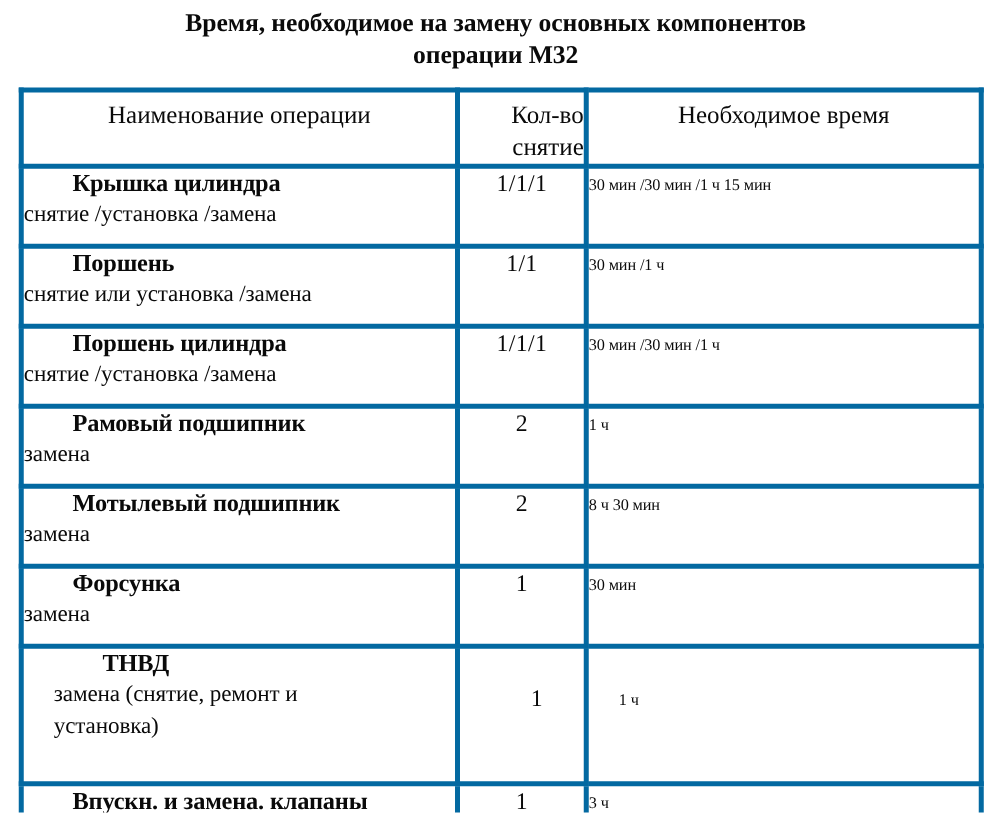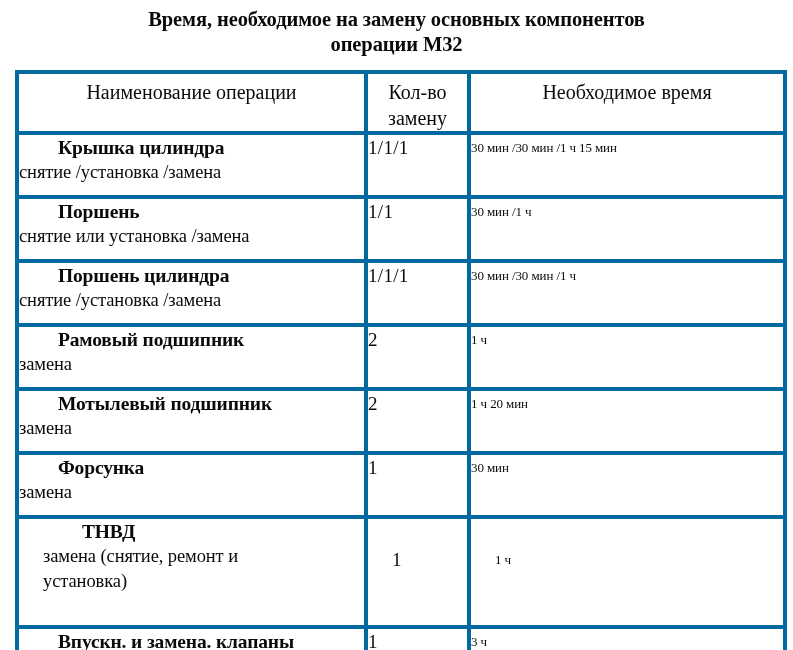--- a/index.html
+++ b/index.html
@@ -68,21 +68,21 @@
 
   
   tr.head-row td {
     height: 52px;
     text-align: center;
     font-size: 20px;
     line-height: 26px;
     padding-top: 4px;
   }
   tr.head-row td.h-op   { padding-top: 5px; }
-  tr.head-row td.h-qty  { padding-top: 5px; }
+  tr.head-row td.h-qty  { padding-top: 5px; text-align: right; }
   tr.head-row td.h-time { padding-top: 5px; }
   .hdr-txt { display: block; white-space: nowrap; }
 
   
   td.op-cell {
     padding: 3px 0 4px 9px;
   }
   .op-name {
     display: block;
     font-weight: bold;
@@ -94,20 +94,21 @@
   }
   .op-sub {
     display: block;
     font-size: 18.5px;
     line-height: 25px;
     white-space: nowrap;
     letter-spacing: -0.1px;
   }
 
   td.qty-cell {
+    text-align: center;
     font-size: 19px;
     line-height: 25px;
     padding-top: 28px;
     letter-spacing: 0.3px;
   }
   td.time-cell {
     font-size: 13px;
     line-height: 25px;
     padding: 28px 0 0 9px;
     white-space: nowrap;
@@ -139,21 +140,21 @@
         <col class="c-time">
       </colgroup>
       <tbody>
 
         <tr class="head-row">
           <td class="h-op">
             <span class="hdr-txt">Наименование операции</span>
           </td>
           <td class="h-qty">
             <span class="hdr-txt">Кол-во</span>
-            <span class="hdr-txt">замену</span>
+            <span class="hdr-txt">снятие</span>
           </td>
           <td class="h-time">
             <span class="hdr-txt">Необходимое время</span>
           </td>
         </tr>
 
         <tr class="r-body">
           <td class="op-cell">
             <span class="op-name">Крышка цилиндра</span>
             <span class="op-sub">снятие /установка /замена</span>
@@ -188,21 +189,21 @@
           <td class="qty-cell">2</td>
           <td class="time-cell">1 ч</td>
         </tr>
 
         <tr class="r-body">
           <td class="op-cell">
             <span class="op-name">Мотылевый подшипник</span>
             <span class="op-sub">замена</span>
           </td>
           <td class="qty-cell">2</td>
-          <td class="time-cell">1 ч 20 мин</td>
+          <td class="time-cell">8 ч 30 мин</td>
         </tr>
 
         <tr class="r-body">
           <td class="op-cell">
             <span class="op-name">Форсунка</span>
             <span class="op-sub">замена</span>
           </td>
           <td class="qty-cell">1</td>
           <td class="time-cell">30 мин</td>
         </tr>

